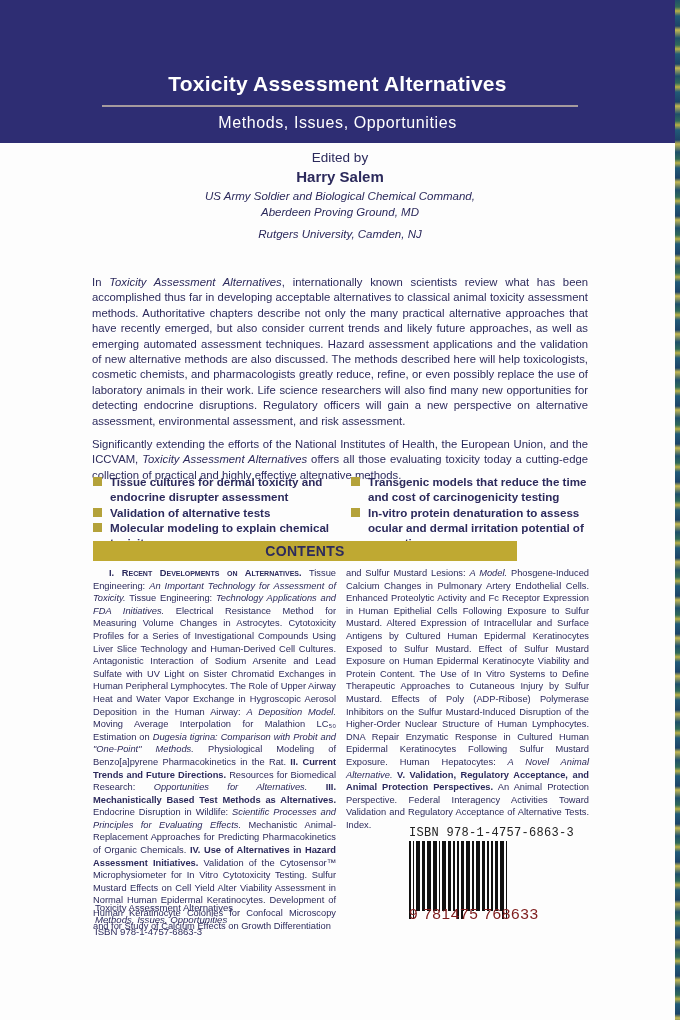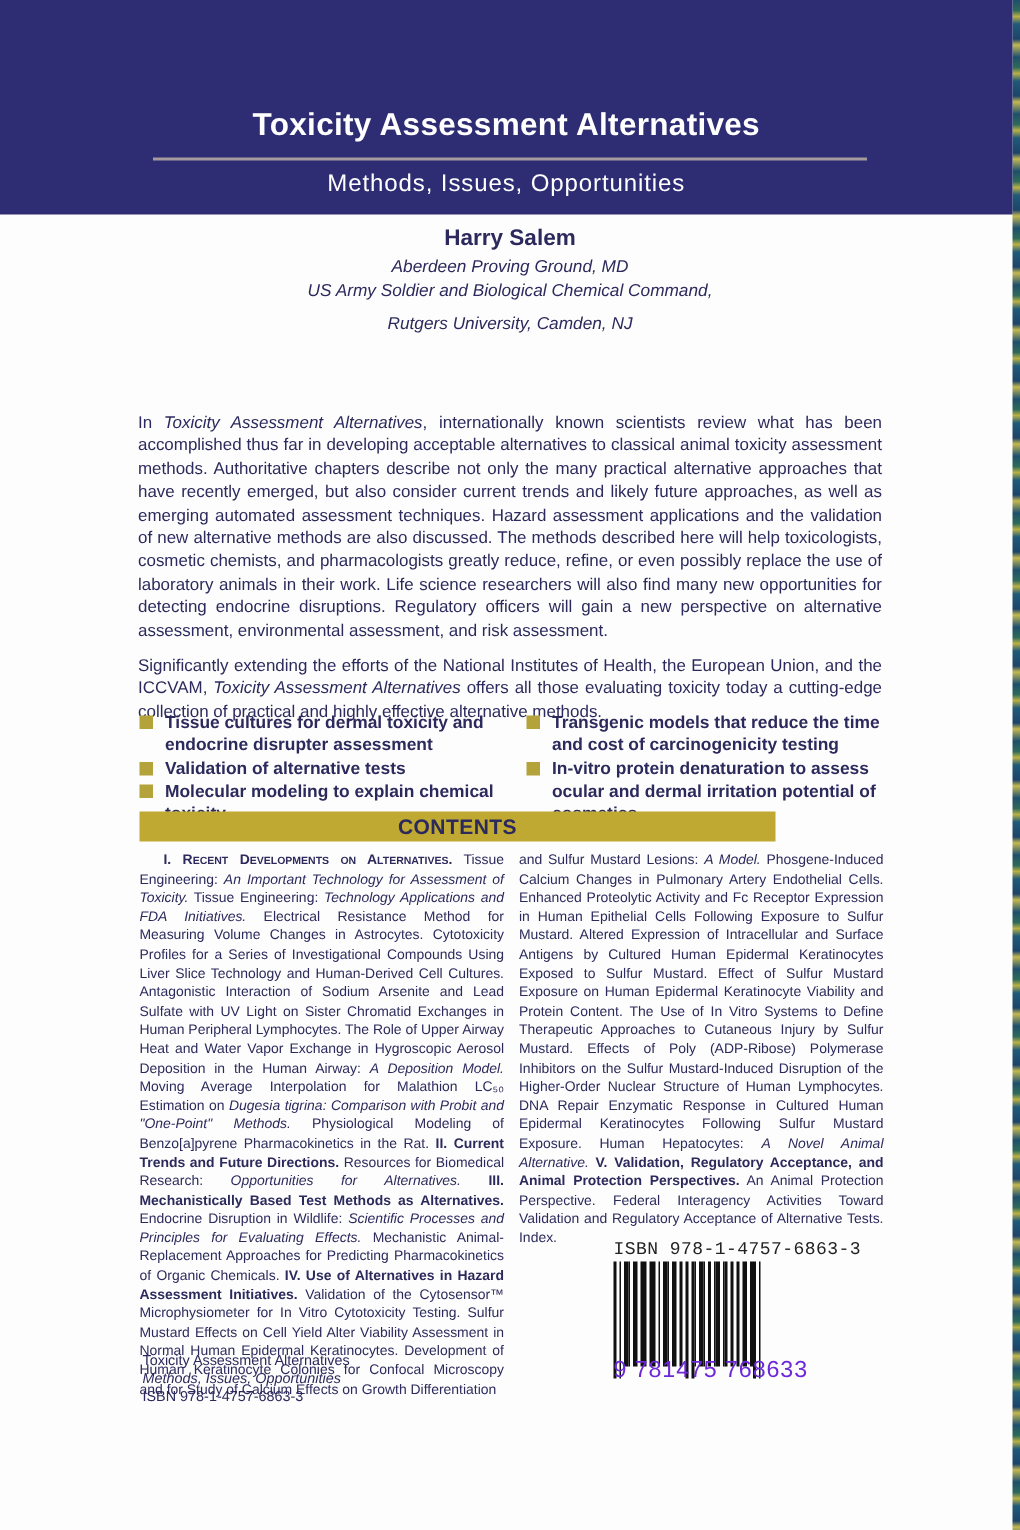--- a/index.html
+++ b/index.html
@@ -72,43 +72,44 @@
       position: absolute; top: 826px; left: 409px; width: 175px;
     }
     .isbn-block .isbn-label {
       font-family: "Liberation Mono", "DejaVu Sans Mono", monospace; font-size: 12px;
       color: #222; letter-spacing: 0.3px; white-space: nowrap;
     }
     .isbn-block .bars { margin-top: 1px; height: 78px; display: flex; align-items: flex-start; }
     .isbn-block .bars span { display: block; background: #111; height: 70px; }
     .isbn-block .bars span.long { height: 78px; }
     .isbn-block .digits {
-      margin-top: -14px; font-size: 15.5px; color: #6d28d9; letter-spacing: 0.6px; white-space: nowrap;
+      margin-top: -14px; font-size: 15.5px; color: #7f1d1d; letter-spacing: 0.6px; white-space: nowrap;
       background: transparent;
     }
     .footer-meta {
       position: absolute; top: 902px; left: 95px; font-size: 9.6px; line-height: 11.8px; color: #2c2a5c;
     }
     .footer-meta .it { font-style: italic; }
   </style>
 </head>
 <body>
 
 <div class="spine"></div>
 
 <div class="header">
   <div class="title">Toxicity Assessment Alternatives</div>
   <div class="rule"></div>
   <div class="subtitle">Methods, Issues, Opportunities</div>
 </div>
 
 <div class="editors">
+  <div class="edited">Edited by</div>
   <div class="name">Harry Salem</div>
+  <div class="aff">US Army Soldier and Biological Chemical Command,</div>
   <div class="aff">Aberdeen Proving Ground, MD</div>
-  <div class="aff">US Army Soldier and Biological Chemical Command,</div>
   <div class="gap"></div>
   <div class="aff">Rutgers University, Camden, NJ</div>
 </div>
 
 <div class="blurb" style="top:267px;">
   <p><span>In </span><i>Toxicity Assessment Alternatives</i><span>, internationally known scientists review what has been accomplished thus far in developing acceptable alternatives to classical animal toxicity assessment methods. Authoritative chapters describe not only the many practical alternative approaches that have recently emerged, but also consider current trends and likely future approaches, as well as emerging automated assessment techniques. Hazard assessment applications and the validation of new alternative methods are also discussed. The methods described here will help toxicologists, cosmetic chemists, and pharmacologists greatly reduce, refine, or even possibly replace the use of laboratory animals in their work. Life science researchers will also find many new opportunities for detecting endocrine disruptions. Regulatory officers will gain a new perspective on alternative assessment, environmental assessment, and risk assessment.</span></p>
   <p><span>Significantly extending the efforts of the National Institutes of Health, the European Union, and the ICCVAM, </span><i>Toxicity Assessment Alternatives</i><span> offers all those evaluating toxicity today a cutting-edge collection of practical and highly effective alternative methods.</span></p>
 </div>
 
 <div class="bullets">

